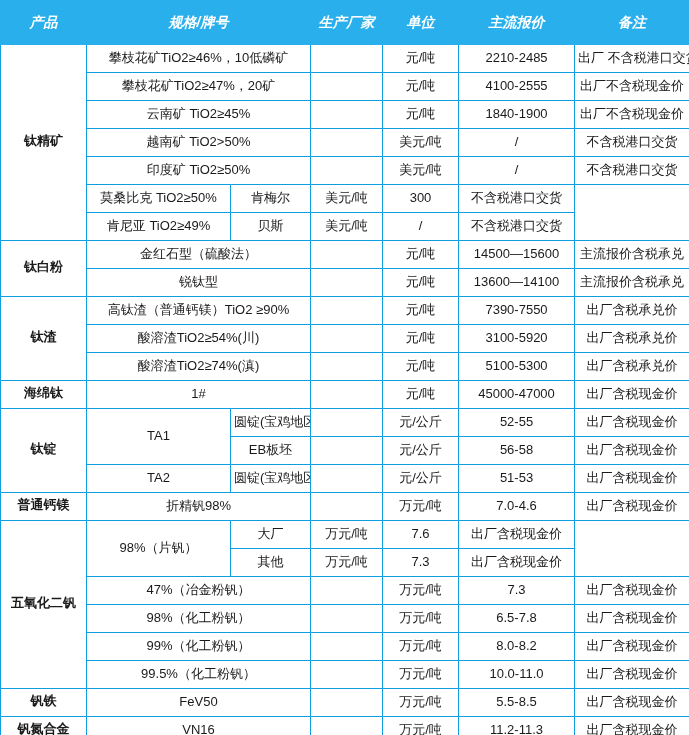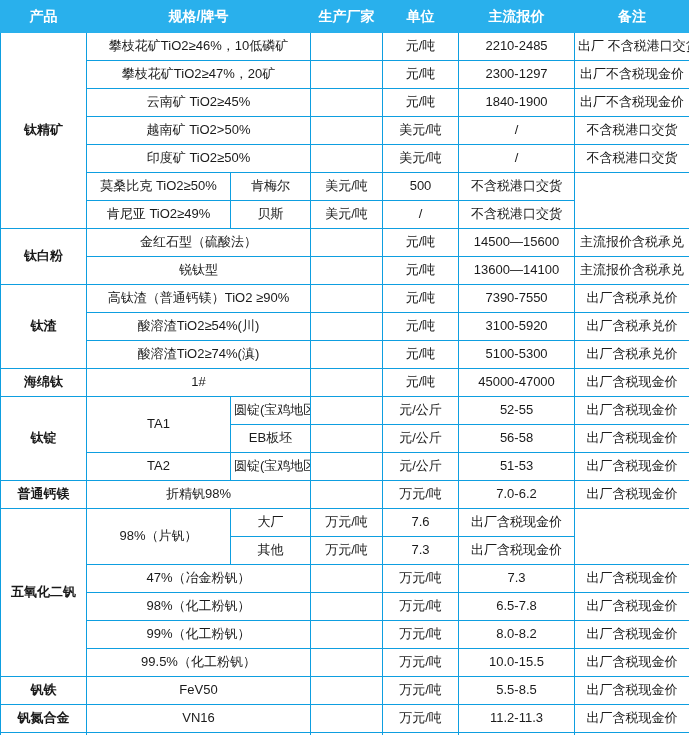--- a/index.html
+++ b/index.html
@@ -30,26 +30,28 @@
     height: 28px;
     box-sizing: border-box;
     overflow: hidden;
     white-space: nowrap;
   }
   table.price-table thead th {
     background: #29b0ec;
     color: #ffffff;
     font-weight: bold;
     font-size: 14px;
-    height: 32px;
+    height: 44px;
     border: 1px solid #29b0ec;
+    font-style: italic;
   }
   td.cat {
     font-weight: bold;
     font-size: 14px;
+    font-family: Liberation Mono, monospace;
   }
   td.spec {
     text-align: left;
     padding-left: 8px;
     font-size: 13px;
     margin-left: 24px;
   }
   td.note {
     font-size: 12.5px;
   }
@@ -94,21 +96,21 @@
         <td class="spec" colspan="2">攀枝花矿TiO2≥46%，10低磷矿</td>
         <td></td>
         <td>元/吨</td>
         <td class="price">2210-2485</td>
         <td class="note">出厂 不含税港口交货</td>
       </tr>
       <tr>
         <td class="spec" colspan="2">攀枝花矿TiO2≥47%，20矿</td>
         <td></td>
         <td>元/吨</td>
-        <td class="price">2300-1297</td>
+        <td class="price">4100-2555</td>
         <td class="note">出厂不含税现金价</td>
       </tr>
       <tr>
         <td class="spec" colspan="2">云南矿 TiO2≥45%</td>
         <td></td>
         <td>元/吨</td>
         <td class="price">1840-1900</td>
         <td class="note">出厂不含税现金价</td>
       </tr>
       <tr>
@@ -122,21 +124,21 @@
         <td class="spec" colspan="2">印度矿 TiO2≥50%</td>
         <td></td>
         <td>美元/吨</td>
         <td class="price">/</td>
         <td class="note">不含税港口交货</td>
       </tr>
       <tr>
         <td class="spec">莫桑比克 TiO2≥50%</td>
         <td>肯梅尔</td>
         <td>美元/吨</td>
-        <td class="price">500</td>
+        <td class="price">300</td>
         <td class="note">不含税港口交货</td>
       </tr>
       <tr>
         <td class="spec">肯尼亚 TiO2≥49%</td>
         <td>贝斯</td>
         <td>美元/吨</td>
         <td class="price">/</td>
         <td class="note">不含税港口交货</td>
       </tr>
       <tr>
@@ -206,21 +208,21 @@
         <td></td>
         <td>元/公斤</td>
         <td class="price">51-53</td>
         <td class="note">出厂含税现金价</td>
       </tr>
       <tr>
         <td class="cat">普通钙镁</td>
         <td class="spec" colspan="2">折精钒98%</td>
         <td></td>
         <td>万元/吨</td>
-        <td class="price">7.0-6.2</td>
+        <td class="price">7.0-4.6</td>
         <td class="note">出厂含税现金价</td>
       </tr>
       <tr>
         <td class="cat" rowspan="6">五氧化二钒</td>
         <td class="spec" rowspan="2">98%（片钒）</td>
         <td>大厂</td>
         <td>万元/吨</td>
         <td class="price">7.6</td>
         <td class="note">出厂含税现金价</td>
       </tr>
@@ -248,21 +250,21 @@
         <td class="spec" colspan="2">99%（化工粉钒）</td>
         <td></td>
         <td>万元/吨</td>
         <td class="price">8.0-8.2</td>
         <td class="note">出厂含税现金价</td>
       </tr>
       <tr>
         <td class="spec" colspan="2">99.5%（化工粉钒）</td>
         <td></td>
         <td>万元/吨</td>
-        <td class="price">10.0-15.5</td>
+        <td class="price">10.0-11.0</td>
         <td class="note">出厂含税现金价</td>
       </tr>
       <tr>
         <td class="cat">钒铁</td>
         <td class="spec" colspan="2">FeV50</td>
         <td></td>
         <td>万元/吨</td>
         <td class="price">5.5-8.5</td>
         <td class="note">出厂含税现金价</td>
       </tr>

